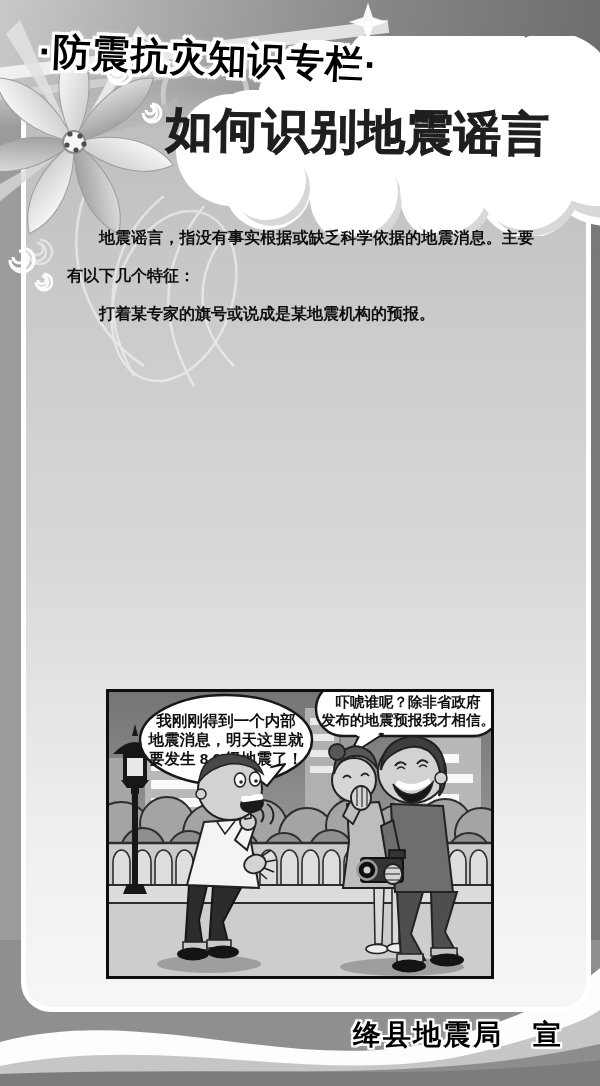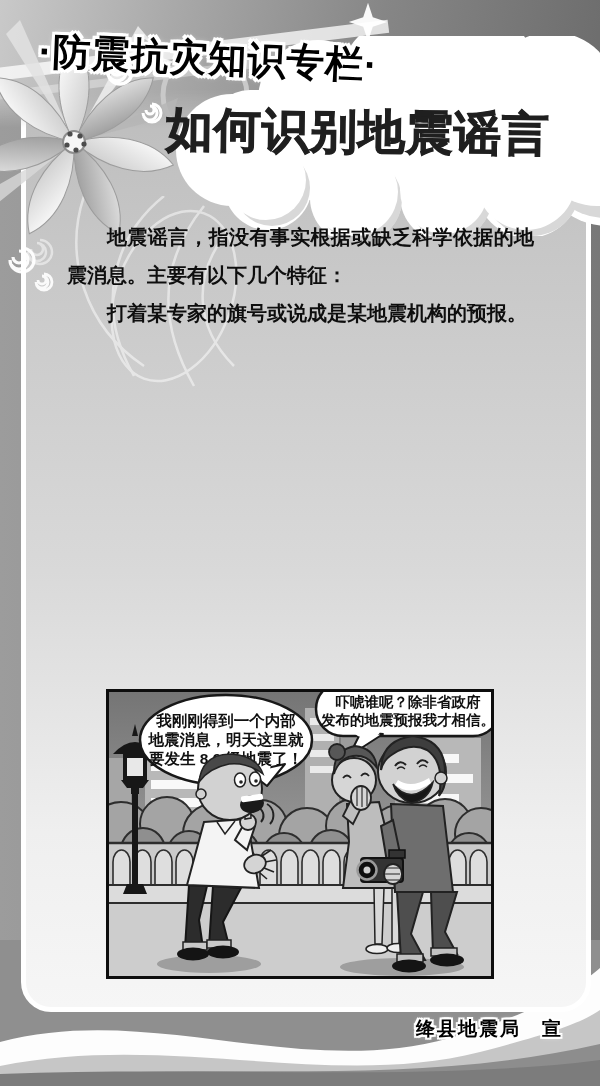--- a/index.html
+++ b/index.html
@@ -31,32 +31,32 @@
   
   .col-header{position:absolute;left:40px;top:26px;z-index:7;
     font-size:38px;font-weight:bold;color:#000;letter-spacing:1px;white-space:nowrap;
     transform:rotate(2.4deg);transform-origin:left top;
     text-shadow:-3px -3px 0 #fff,3px -3px 0 #fff,-3px 3px 0 #fff,3px 3px 0 #fff,
       -3px 0 0 #fff,3px 0 0 #fff,0 -3px 0 #fff,0 3px 0 #fff,0 0 7px rgba(255,255,255,.9);}
   .big-title{position:absolute;left:166px;top:101px;width:410px;z-index:7;
     font-size:47px;font-weight:bold;color:#1f1f1f;letter-spacing:1px;white-space:nowrap;
     transform:rotate(0.8deg);-webkit-text-stroke:1px #1f1f1f;}
   .article{position:absolute;left:67px;top:219px;width:467px;z-index:7;
-    font-size:20px;line-height:37.8px;font-weight:bold;color:#0e0e0e;text-align:justify;}
+    font-size:16px;line-height:37.8px;font-weight:bold;color:#0e0e0e;text-align:justify;}
   .article p{margin:0;text-indent:2em;}
   
   .cartoon{position:absolute;left:106px;top:689px;width:388px;height:290px;z-index:7;
     box-sizing:border-box;border:3px solid #0d0d0d;background:#cfcfcf;}
   .cartoon svg{display:block;}
   .cartoon text{font-family:"Liberation Sans","DejaVu Sans",sans-serif;
     font-weight:bold;fill:#101010;text-anchor:middle;font-size:15.5px;}
   .cartoon text.small{font-size:14.5px;}
   
   .publisher{position:absolute;right:37px;top:1016px;z-index:7;
-    font-size:19px;font-weight:bold;color:#000;letter-spacing:2px;white-space:nowrap;
+    font-size:28px;font-weight:bold;color:#000;letter-spacing:2px;white-space:nowrap;
     text-shadow:-2px -2px 0 #fff,2px -2px 0 #fff,-2px 2px 0 #fff,2px 2px 0 #fff,
       -2px 0 0 #fff,2px 0 0 #fff,0 -2px 0 #fff,0 2px 0 #fff,0 0 5px rgba(255,255,255,.9);}
 </style>
 </head>
 <body>
 
 <div class="poster">
 
   <svg class="waves" viewBox="0 0 600 146">
     <rect x="0" y="0" width="600" height="146" fill="#8f8f8f"></rect>

